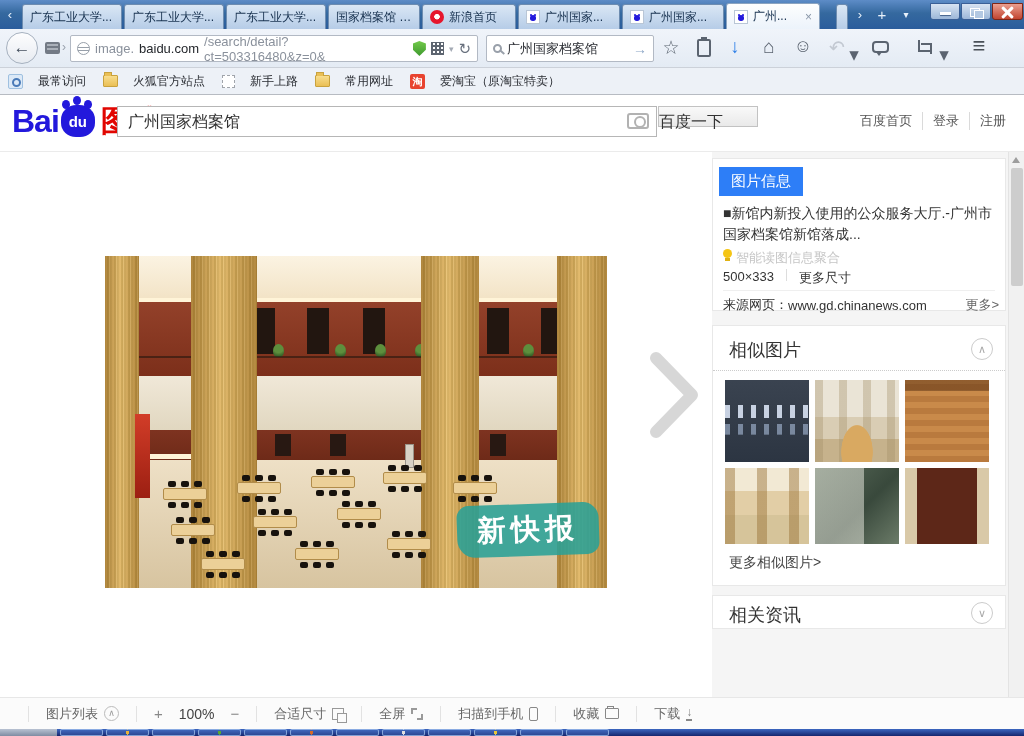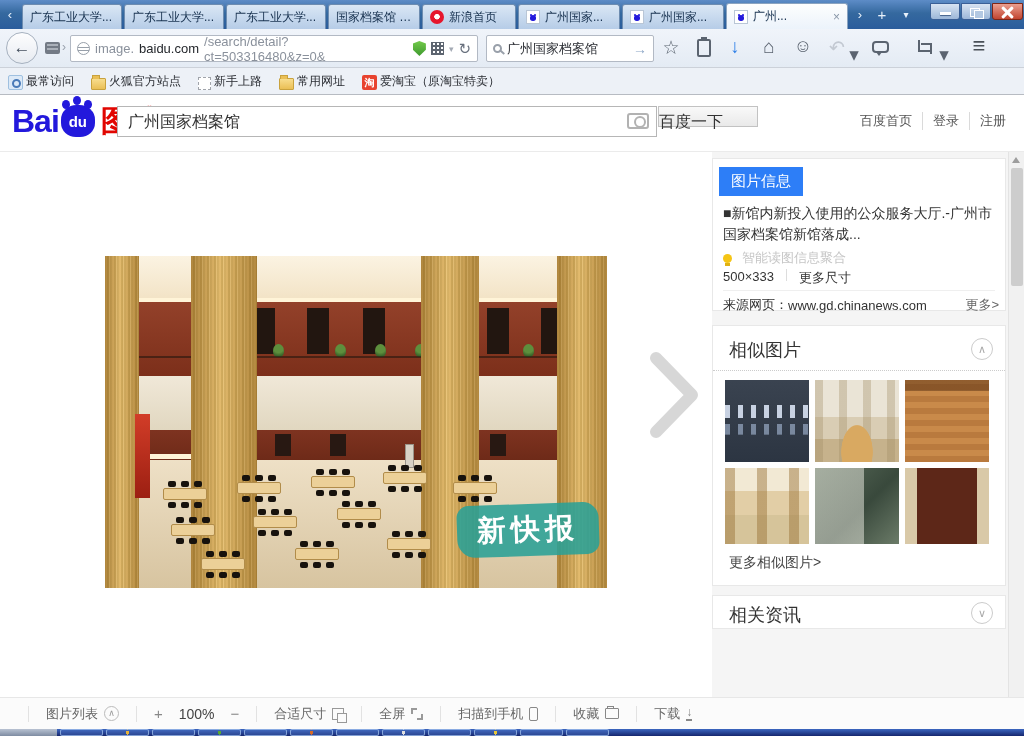--- a/index.html
+++ b/index.html
@@ -64,21 +64,21 @@
   .chatico{position:absolute;left:872px;top:12px;width:17px;height:12px;border:2px solid #5b6470;border-radius:4px}
   .chatico::after{content:"";position:absolute;left:2px;bottom:-5px;border-left:3px solid transparent;
     border-right:3px solid transparent;border-top:4px solid #5b6470}
   .cropico{position:absolute;left:916px;top:11px;width:14px;height:14px}
   .cropico::before{content:"";position:absolute;left:2px;top:0;width:10px;height:10px;border-left:2px solid #5b6470;border-bottom:2px solid #5b6470}
   .cropico::after{content:"";position:absolute;left:5px;top:3px;width:9px;height:9px;border-top:2px solid #5b6470;border-right:2px solid #5b6470}
   
   .bmbar{position:absolute;top:68px;left:0;width:1024px;height:27px;background:#edf1f7;
     border-bottom:1px solid #b7bbc2;display:flex;align-items:center;padding-left:8px;gap:17px;
     font-size:12px;color:#2a2d33}
-  .bm{display:flex;align-items:flex-end;gap:3px}
+  .bm{display:flex;align-items:center;gap:15px}
   .ico-mv{width:15px;height:15px;border:1px solid #9fc0e0;background:#dce9f7;border-radius:2px;position:relative}
   .ico-mv::after{content:"";position:absolute;left:3px;top:3px;width:5px;height:5px;border:2px solid #4a7ab8;border-radius:50%}
   .ico-folder{width:15px;height:12px;background:linear-gradient(180deg,#f8dd8d,#eabf55);border:1px solid #c9a23e;border-radius:1px;position:relative}
   .ico-folder::before{content:"";position:absolute;top:-4px;left:0;width:6px;height:3px;background:#eabf55;border:1px solid #c9a23e;border-bottom:none}
   .ico-dashed{width:13px;height:13px;border:1px dashed #a0a4ab;background:#fff}
   .ico-taobao{width:15px;height:15px;background:#e8432f;border-radius:2px;color:#fff;font-size:10px;font-weight:bold;text-align:center;line-height:15px}
   
   .bheader{position:absolute;top:96px;left:0;width:1024px;height:56px;background:#fff;border-bottom:1px solid #ebebeb}
   .logo{position:absolute;left:12px;top:6px;display:flex;align-items:center;height:38px}
   .logo .bai{font-size:32px;font-weight:bold;color:#2319dc;line-height:36px;letter-spacing:-1px}
@@ -128,21 +128,21 @@
   .wmurl{left:358px;top:299px;font-size:24px;font-weight:bold;color:rgba(60,75,65,.45);letter-spacing:2px;z-index:4}
   .nextbtn{position:absolute;left:646px;top:198px;width:60px;height:90px}
   
   .sidebar{position:absolute;left:712px;top:0;width:296px;height:545px;background:#f5f5f5}
   .card{position:absolute;left:0;width:294px;background:#fff;border:1px solid #e8e8e8}
   .card.info{top:6px;height:153px}
   .card.sim{top:173px;height:261px}
   .card.rel{top:443px;height:34px}
   .badge{position:absolute;left:6px;top:8px;background:#2d7ef7;color:#fff;font-size:15px;padding:5px 12px}
   .desc{position:absolute;left:10px;top:44px;width:274px;font-size:14px;color:#333;line-height:21px}
-  .smart{position:absolute;left:10px;top:90px;display:flex;align-items:center;gap:10px;font-size:13px;color:#c6c6c6}
+  .smart{position:absolute;left:10px;top:90px;display:flex;align-items:flex-start;gap:4px;font-size:13px;color:#c6c6c6}
   .bulb{width:9px;height:9px;background:#f5c515;border-radius:50%;position:relative}
   .bulb::after{content:"";position:absolute;left:2px;bottom:-3px;width:5px;height:3px;background:#e0b213}
   .sizeline{position:absolute;left:10px;top:110px;font-size:13px;color:#333;display:flex;align-items:flex-start}
   .vsep{width:1px;height:12px;background:#ddd;margin:0 12px}
   .hrline{position:absolute;left:10px;right:10px;top:131px;border-top:1px solid #efefef}
   .srcline{position:absolute;left:10px;top:137px;width:276px;font-size:13px;color:#333;display:flex;align-items:center}
   .srcmore{margin-left:auto;color:#666}
   .card-title{position:absolute;left:16px;top:12px;font-size:18px;color:#333}
   .collapse{position:absolute;right:12px;top:12px;width:22px;height:22px;border:1px solid #ccc;border-radius:50%;
     color:#aaa;font-size:11px;text-align:center;line-height:20px}
@@ -227,21 +227,21 @@
       <span class="lbl">新浪首页</span>
     </div>
   <div class="tab" style="left:518px;width:102px">
       <span class="fav baidu"></span>
       <span class="lbl">广州国家...</span>
     </div>
   <div class="tab" style="left:622px;width:102px">
       <span class="fav baidu"></span>
       <span class="lbl">广州国家...</span>
     </div>
-  <div class="tab active" style="left:726px;width:122px">
+  <div class="tab active" style="left:726px;width:94px">
     <span class="fav baidu"></span>
     <span class="lbl">广州...</span>
     <span class="closex">×</span>
   </div>
   <div class="tab" style="left:836px;width:12px;padding:0"></div>
   <div class="tscroll" style="left:852px">›</div>
   <div class="tscroll" style="left:874px;font-size:15px">+</div>
   <div class="tscroll" style="left:898px;font-size:10px">▾</div>
   <div class="winbtn min" style="left:930px;width:30px"></div>
   <div class="winbtn res" style="left:961px;width:30px"></div>

